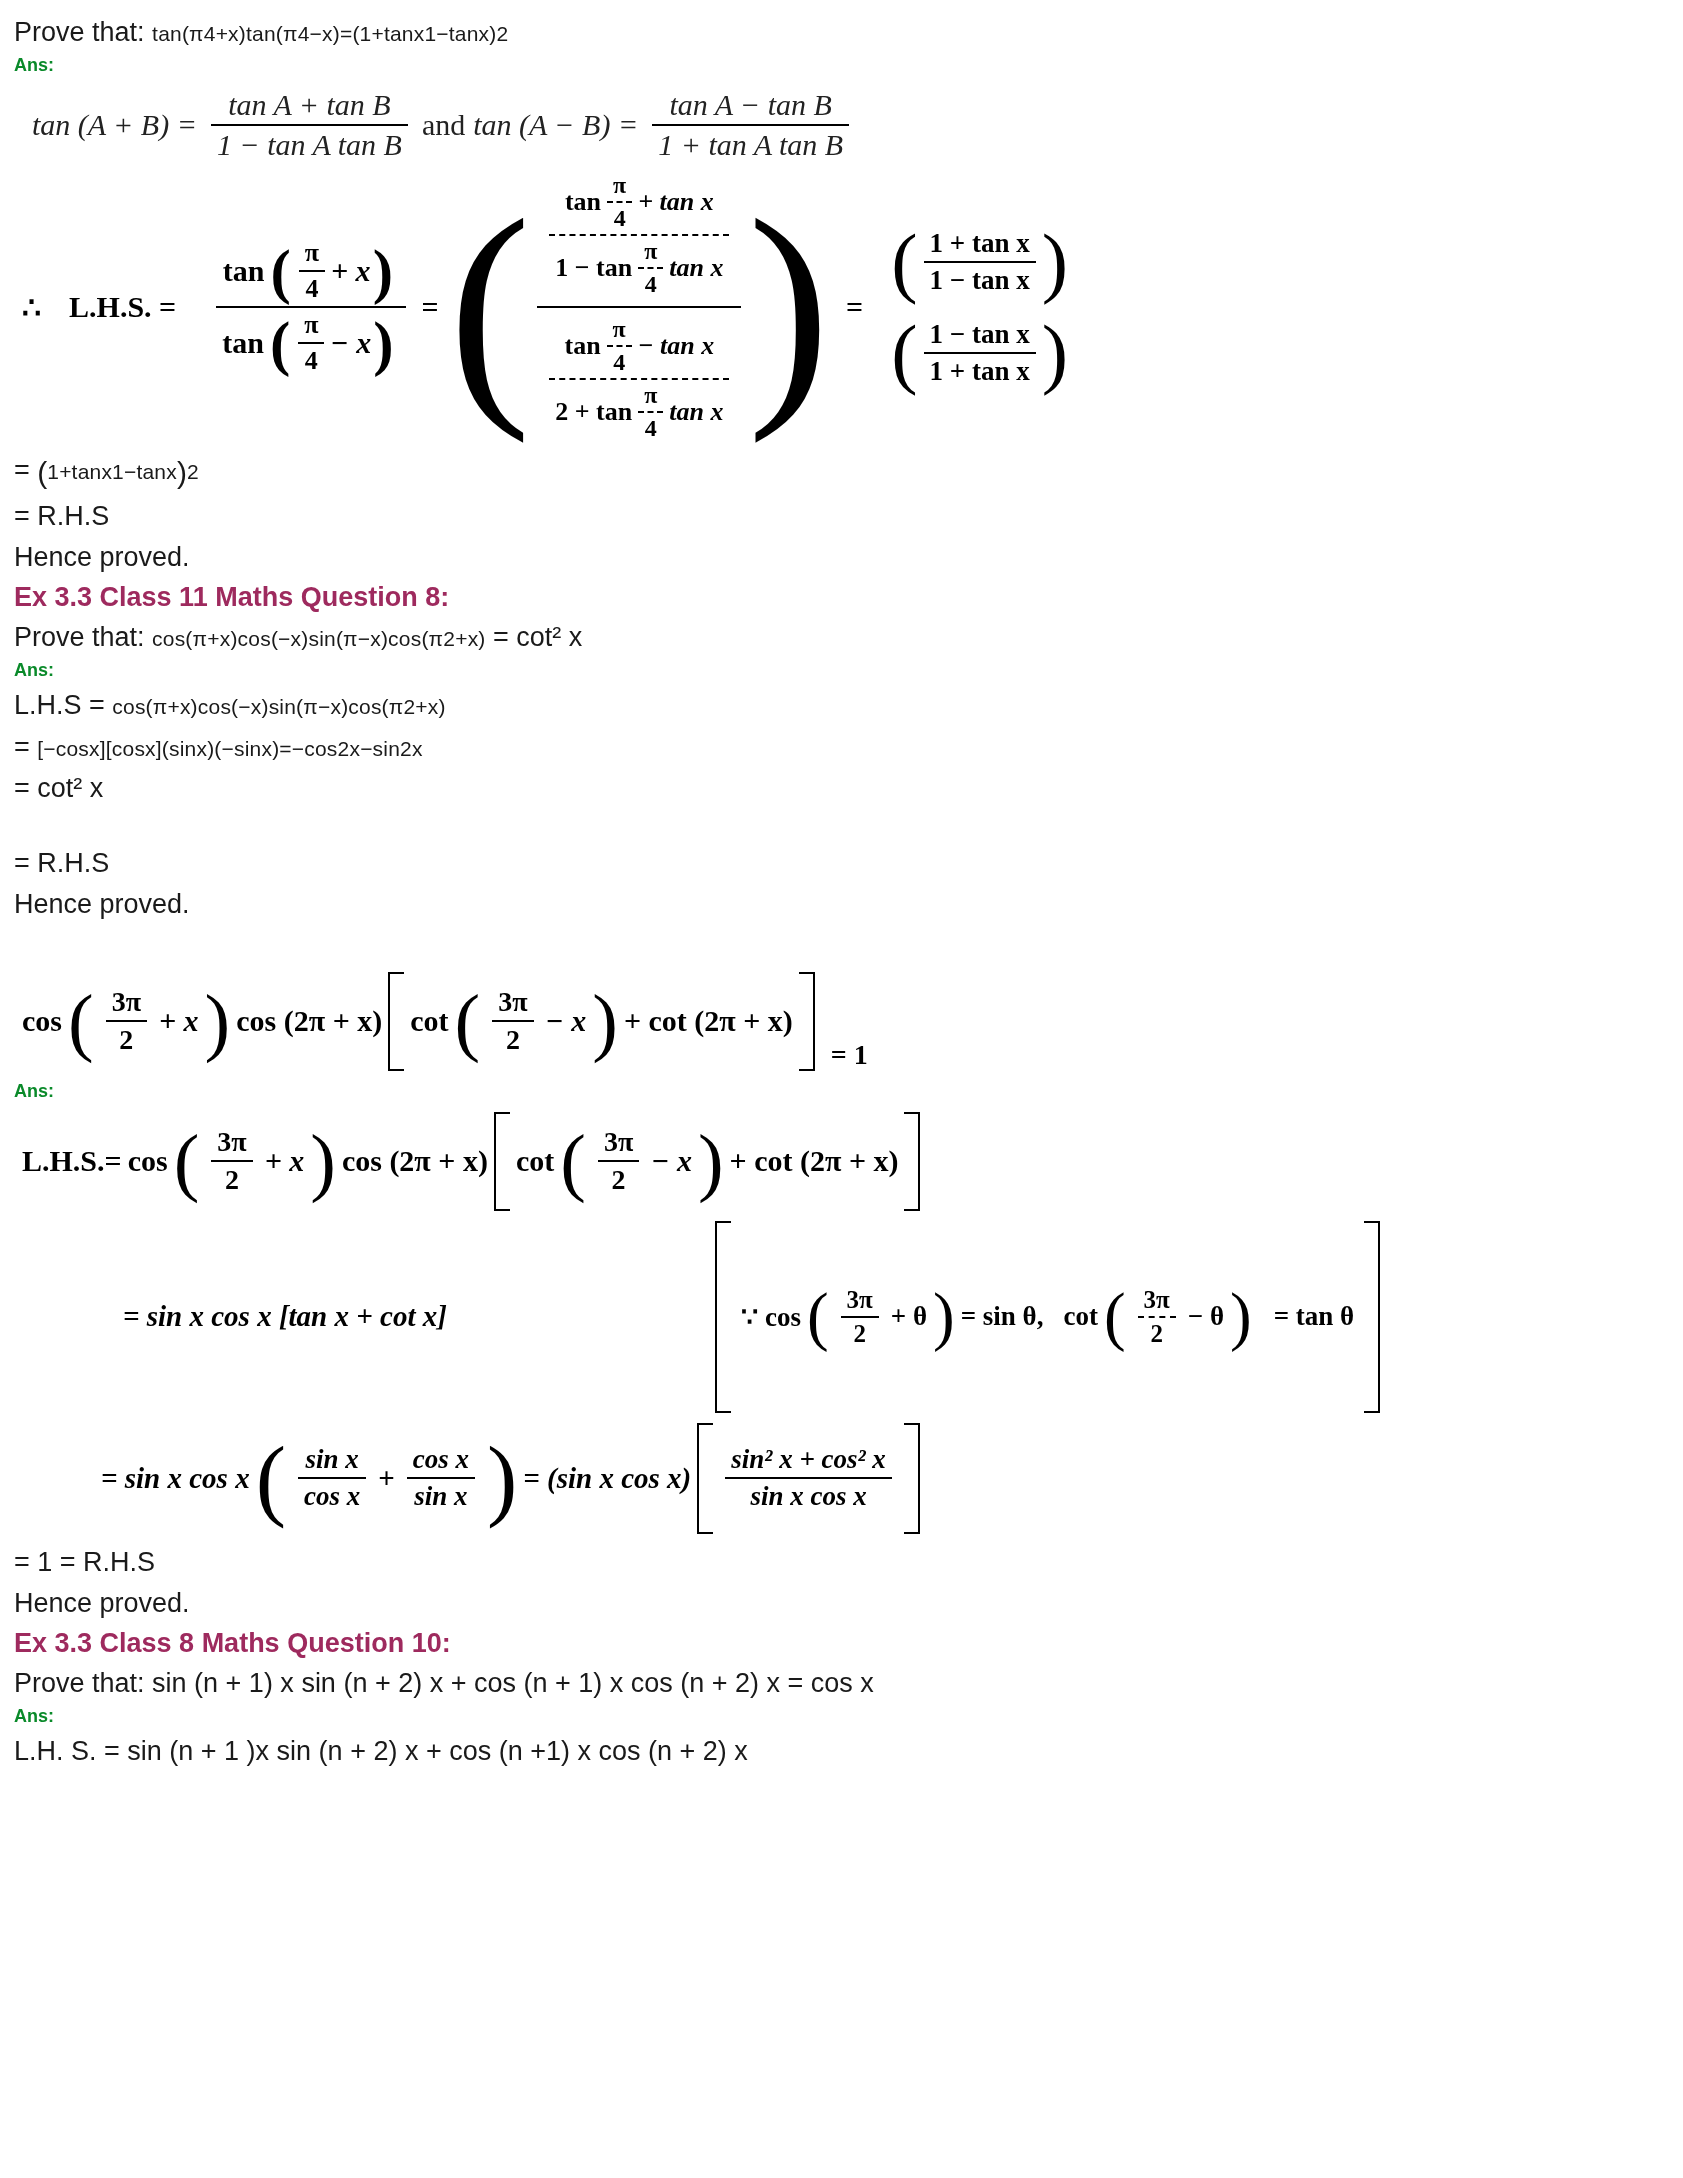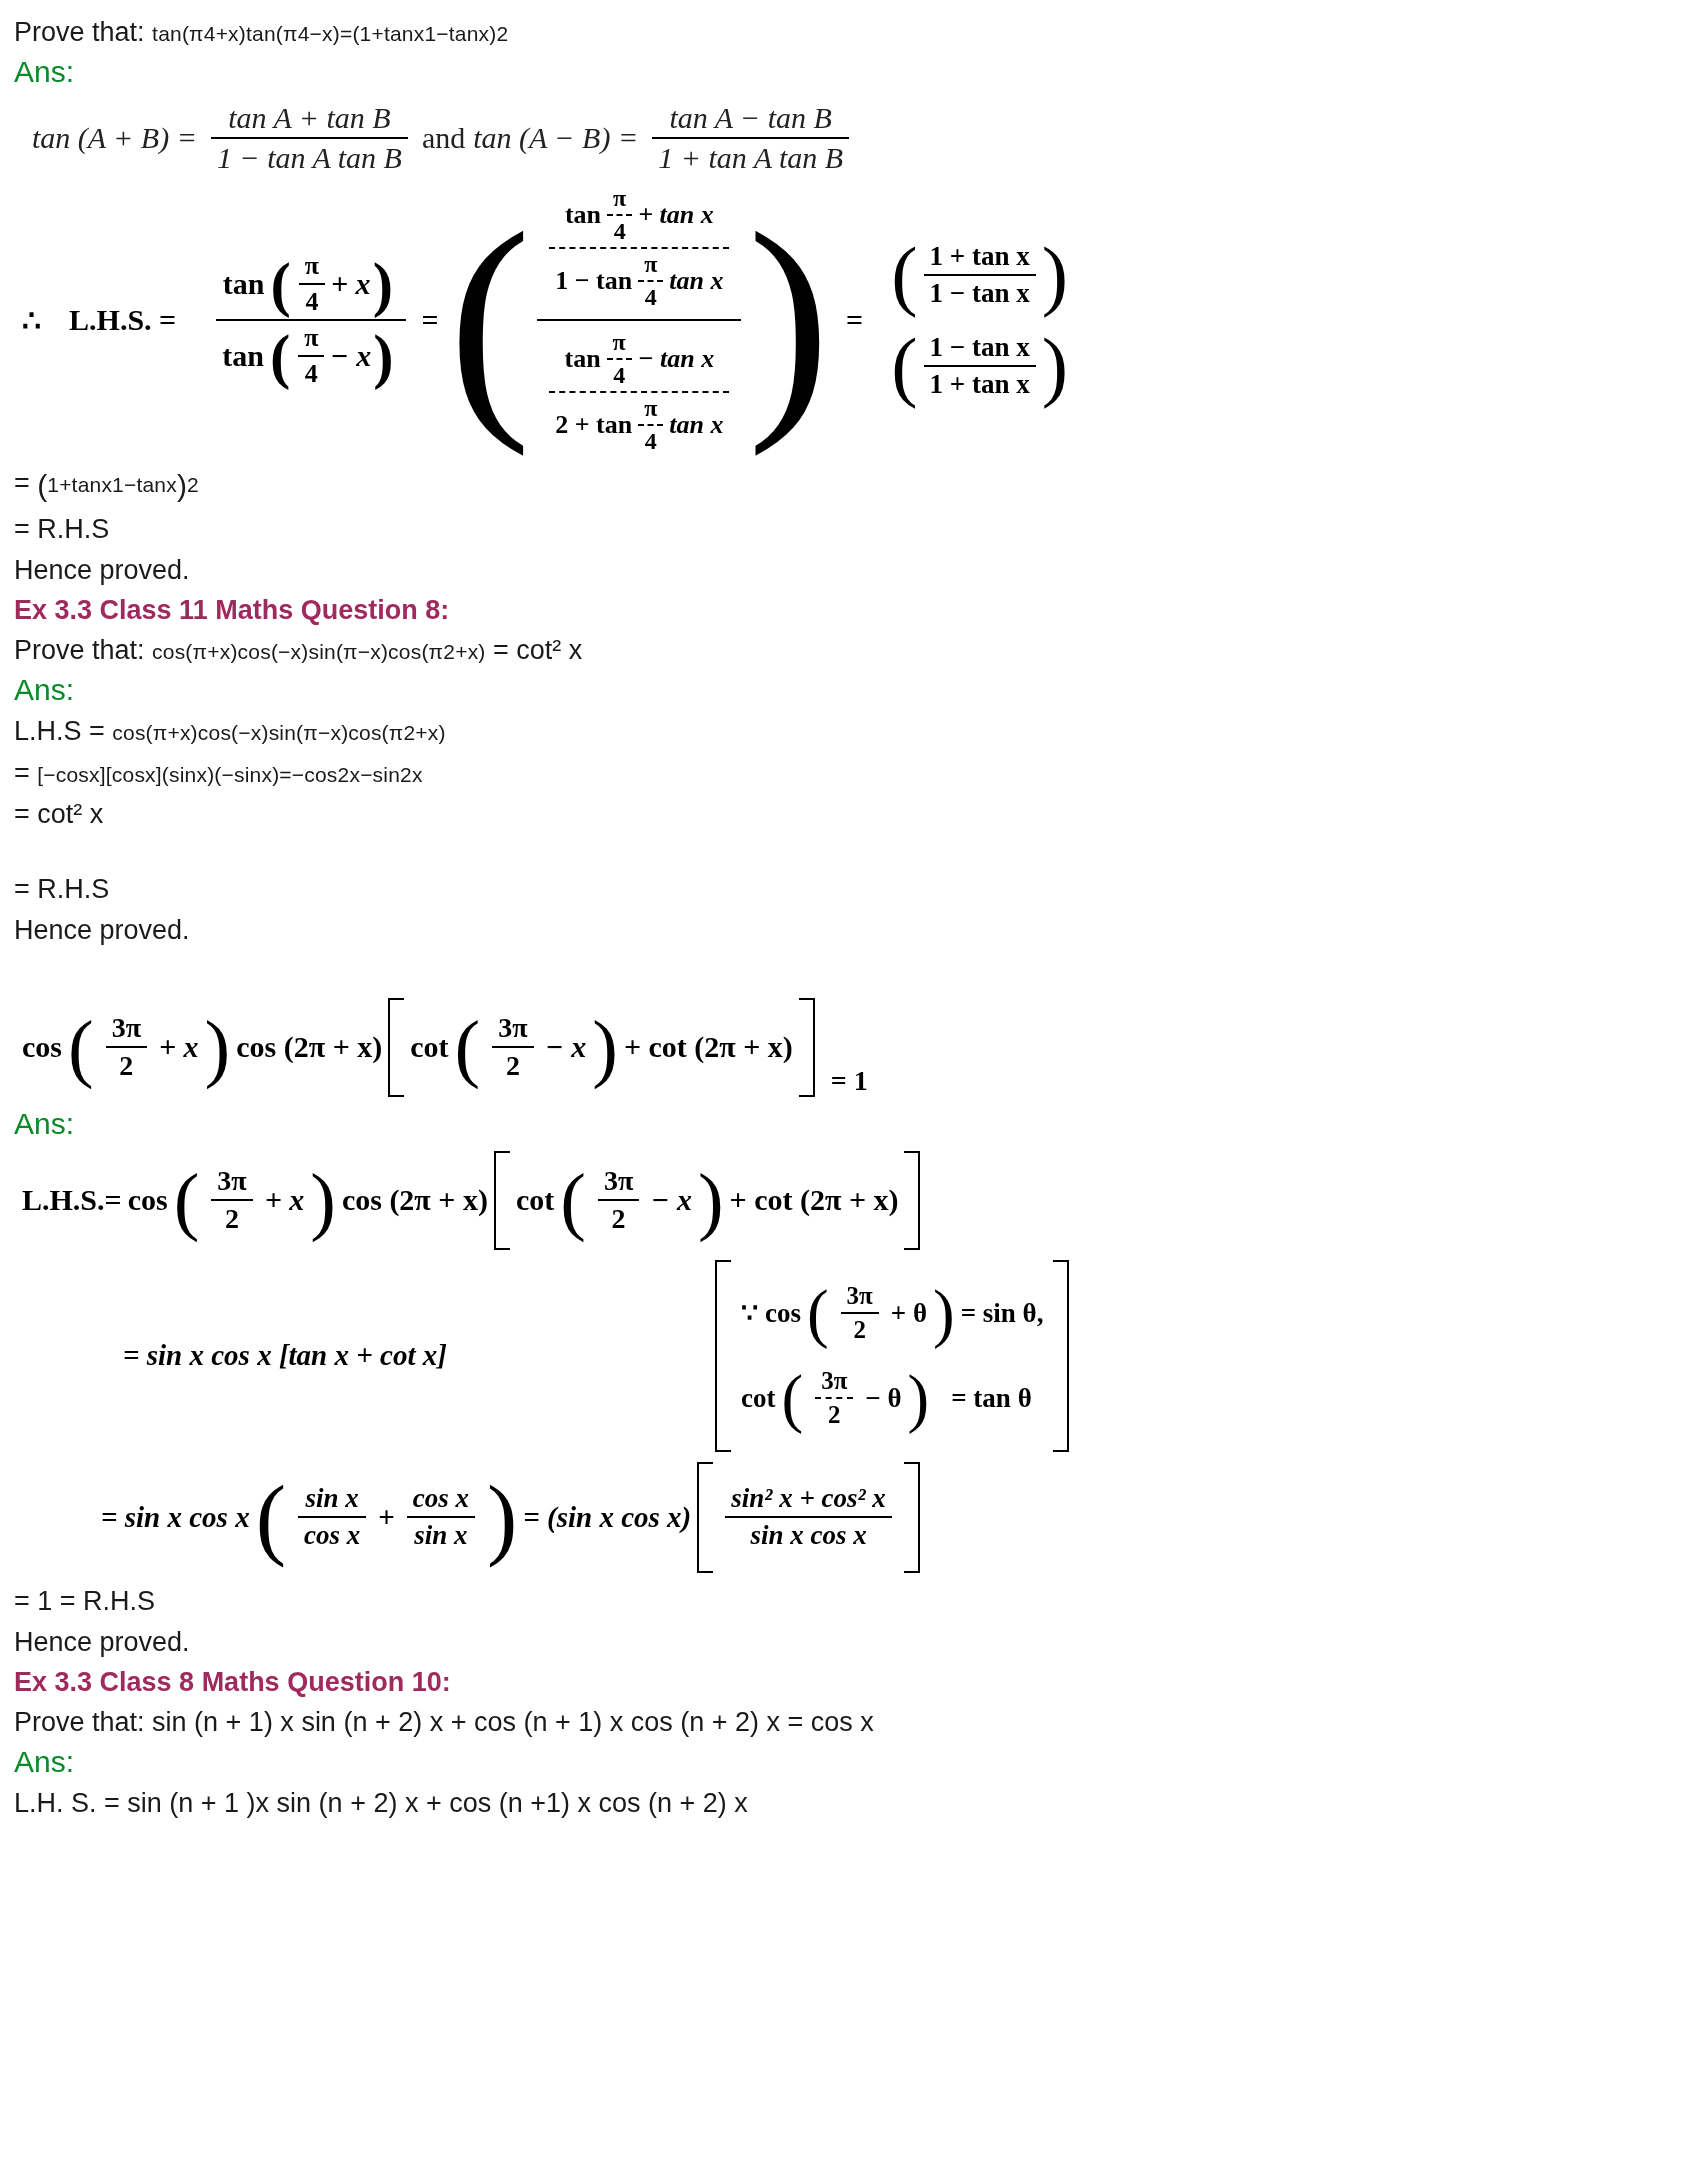--- a/index.html
+++ b/index.html
@@ -24,22 +24,22 @@
     color: #1a1a1a;
     margin: 0 0 4px 0;
   }
   .heading {
     font-size: 27px;
     font-weight: bold;
     color: #9e2a5e;
     margin: 6px 0 6px 0;
   }
   .ans {
-    font-size: 30px;
-    font-weight: normal;
+    font-size: 18px;
+    font-weight: bold;
     color: #0a8a2a;
     margin: 2px 0 6px 0;
   }
   .small-math {
     font-size: 21px;
     letter-spacing: 0.2px;
   }
   .paren-big {
     font-size: 30px;
     vertical-align: -4px;
@@ -340,21 +340,21 @@
         </span>
     </div>
   </div>
 
   <div class="blk mathblock" style="display:flex;align-items:center;">
     <div style="width:693px;">
       <div class="eqline it" style="margin-left:101px;font-size:29px;">= sin x cos x [tan x + cot x]</div>
     </div>
     <div class="row" style="font-size:27px;font-weight:bold;">
       <span class="bracket-l" style="height:188px;"></span>
-      <div style="display:flex;flex-direction:column;gap:20px;padding:0 10px;">
+      <div style="display:flex;gap:20px;padding:0 10px;">
         <div class="row" style="gap:6px;">
           <span>∵ cos</span>
           <span class="paren-l" style="font-size:65px;font-weight:300;">(</span>
           <span class="frac" style="font-size:25px;">
             <span class="num">3π</span>
             <span class="den">2</span>
           </span>
           <span>+ θ</span>
           <span class="paren-r" style="font-size:65px;font-weight:300;">)</span>
           <span>= sin θ,</span>

